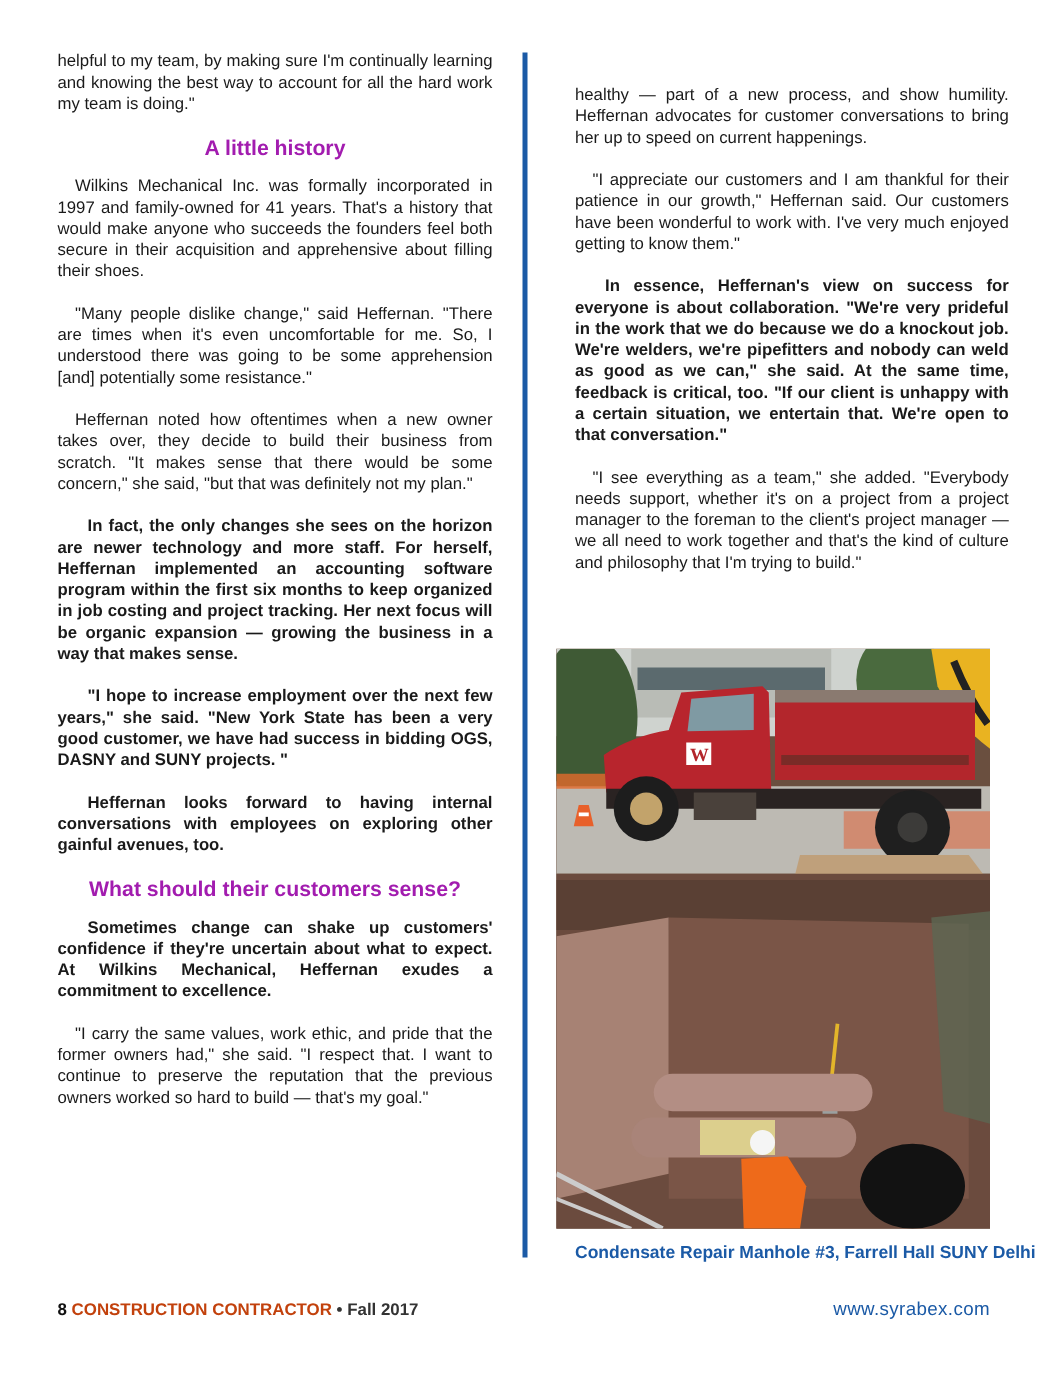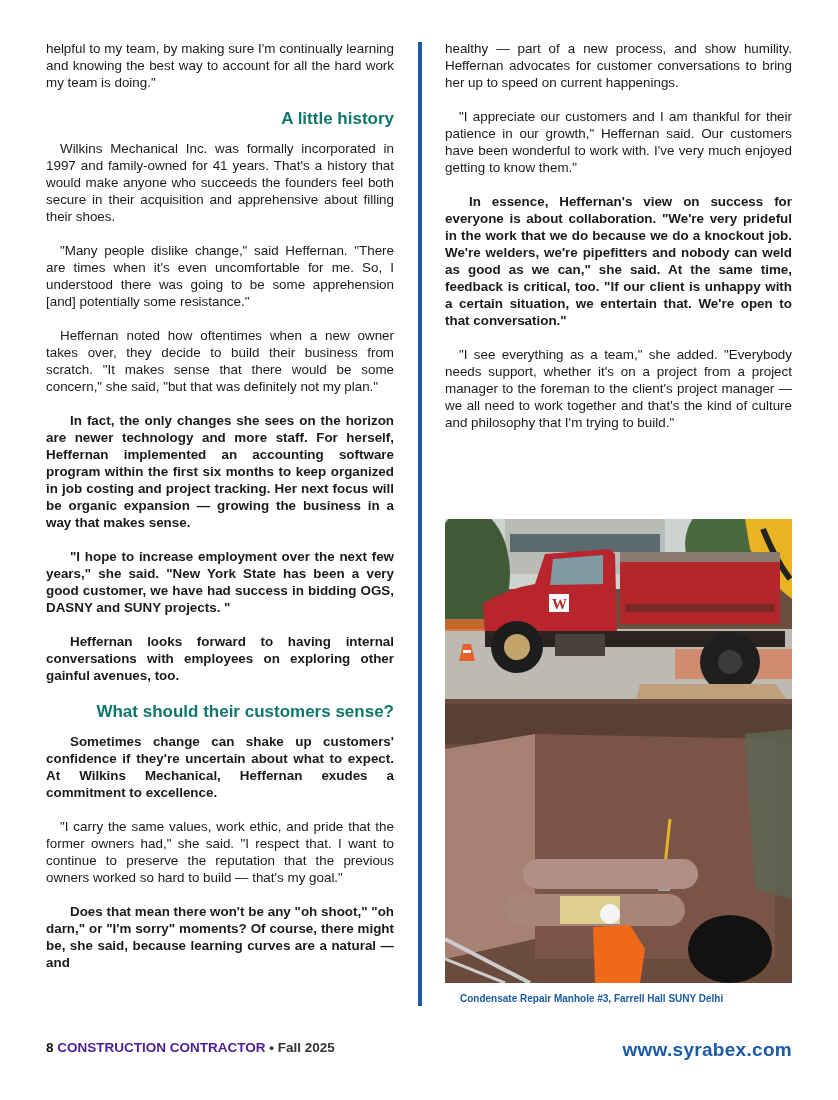--- a/index.html
+++ b/index.html
@@ -1,48 +1,47 @@
 <!DOCTYPE html>
 <html><head>
 <meta charset="utf-8">
 <style>
   html, body { margin: 0; padding: 0; background: #ffffff; }
   body { width: 838px; height: 1100px; position: relative; overflow: hidden;
          font-family: "Liberation Sans", sans-serif; color: #1a1a1a; }
   .col { position: absolute; top: 40px; font-size: 13.4px; line-height: 17px; text-align: justify; }
   .col-left { left: 46px; width: 348px; }
-  .col-right { left: 445px; width: 347px; }
+  .col-right { left: 460px; width: 347px; margin-top: 27px; }
   .col p { margin: 0 0 17px 0; text-indent: 14px; }
   .col p.no-indent { text-indent: 0; }
   .col p.ind2 { text-indent: 24px; font-weight: bold; }
-  h2.section { margin: 6px 0 10px 0; font-size: 17px; font-weight: bold; color: #0f766e; line-height: 22px; text-align: right; }
+  h2.section { margin: 6px 0 10px 0; font-size: 17px; font-weight: bold; color: #a21caf; line-height: 22px; text-align: center; }
   .divider { position: absolute; left: 418px; top: 42px; width: 4px; height: 964px; background: #1b5aa6; }
   .photo { position: absolute; left: 445px; top: 519px; width: 347px; height: 464px; overflow: hidden; background: #6a4f3f; }
-  .caption { position: absolute; left: 460px; top: 993px; font-size: 10px; font-weight: bold; color: #1b5aa6; }
+  .caption { position: absolute; left: 460px; top: 993px; font-size: 14px; font-weight: bold; color: #1b5aa6; }
   .footer-left { position: absolute; left: 46px; top: 1040px; font-size: 13.5px; font-weight: bold; color: #111; }
-  .footer-left .pub { color: #4c1d95; }
+  .footer-left .pub { color: #c2410c; }
   .footer-left .issue { color: #333; }
-  .footer-right { position: absolute; right: 46px; top: 1039px; font-size: 19px; font-weight: bold; color: #1b5aa6; letter-spacing: 0.3px; }
+  .footer-right { position: absolute; right: 46px; top: 1039px; font-size: 15px; font-weight: normal; color: #1b5aa6; letter-spacing: 0.3px; }
 </style>
 </head>
 <body>
 
 <div class="col col-left">
   <p class="no-indent">helpful to my team, by making sure I'm continually learning and knowing the best way to account for all the hard work my team is doing."</p>
   <h2 class="section">A little history</h2>
   <p>Wilkins Mechanical Inc. was formally incorporated in 1997 and family-owned for 41 years. That's a history that would make anyone who succeeds the founders feel both secure in their acquisition and apprehensive about filling their shoes.</p>
   <p>"Many people dislike change," said Heffernan. "There are times when it's even uncomfortable for me. So, I understood there was going to be some apprehension [and] potentially some resistance."</p>
   <p>Heffernan noted how oftentimes when a new owner takes over, they decide to build their business from scratch. "It makes sense that there would be some concern," she said, "but that was definitely not my plan."</p>
   <p class="ind2">In fact, the only changes she sees on the horizon are newer technology and more staff. For herself, Heffernan implemented an accounting software program within the first six months to keep organized in job costing and project tracking. Her next focus will be organic expansion — growing the business in a way that makes sense.</p>
   <p class="ind2">"I hope to increase employment over the next few years," she said. "New York State has been a very good customer, we have had success in bidding OGS, DASNY and SUNY projects. "</p>
   <p class="ind2">Heffernan looks forward to having internal conversations with employees on exploring other gainful avenues, too.</p>
   <h2 class="section">What should their customers sense?</h2>
   <p class="ind2">Sometimes change can shake up customers' confidence if they're uncertain about what to expect. At Wilkins Mechanical, Heffernan exudes a commitment to excellence.</p>
   <p>"I carry the same values, work ethic, and pride that the former owners had," she said. "I respect that. I want to continue to preserve the reputation that the previous owners worked so hard to build — that's my goal."</p>
-  <p class="ind2">Does that mean there won't be any "oh shoot," "oh darn," or "I'm sorry" moments? Of course, there might be, she said, because learning curves are a natural — and</p>
 </div>
 
 <div class="divider"></div>
 
 <div class="col col-right">
   <p class="no-indent">healthy — part of a new process, and show humility. Heffernan advocates for customer conversations to bring her up to speed on current happenings.</p>
   <p>"I appreciate our customers and I am thankful for their patience in our growth," Heffernan said. Our customers have been wonderful to work with. I've very much enjoyed getting to know them."</p>
   <p class="ind2">In essence, Heffernan's view on success for everyone is about collaboration. "We're very prideful in the work that we do because we do a knockout job. We're welders, we're pipefitters and nobody can weld as good as we can," she said. At the same time, feedback is critical, too. "If our client is unhappy with a certain situation, we entertain that. We're open to that conversation."</p>
   <p>"I see everything as a team," she added. "Everybody needs support, whether it's on a project from a project manager to the foreman to the client's project manager — we all need to work together and that's the kind of culture and philosophy that I'm trying to build."</p>
 </div>
@@ -108,15 +107,15 @@
     <ellipse cx="285" cy="430" rx="42" ry="34" fill="#121212"></ellipse>
 
     <line x1="0" y1="420" x2="85" y2="464" stroke="#ccc" stroke-width="4"></line>
     <line x1="0" y1="440" x2="60" y2="464" stroke="#ccc" stroke-width="3"></line>
   </svg>
 </div>
 <div class="caption">Condensate Repair Manhole #3, Farrell Hall SUNY Delhi</div>
 
 <div class="footer-left">
   <span>8</span>
-  <span class="pub">CONSTRUCTION CONTRACTOR</span><span class="issue"> • </span><span class="issue">Fall 2025</span>
+  <span class="pub">CONSTRUCTION CONTRACTOR</span><span class="issue"> • </span><span class="issue">Fall 2017</span>
 </div>
 <div class="footer-right">www.syrabex.com</div>
 
 </body></html>

